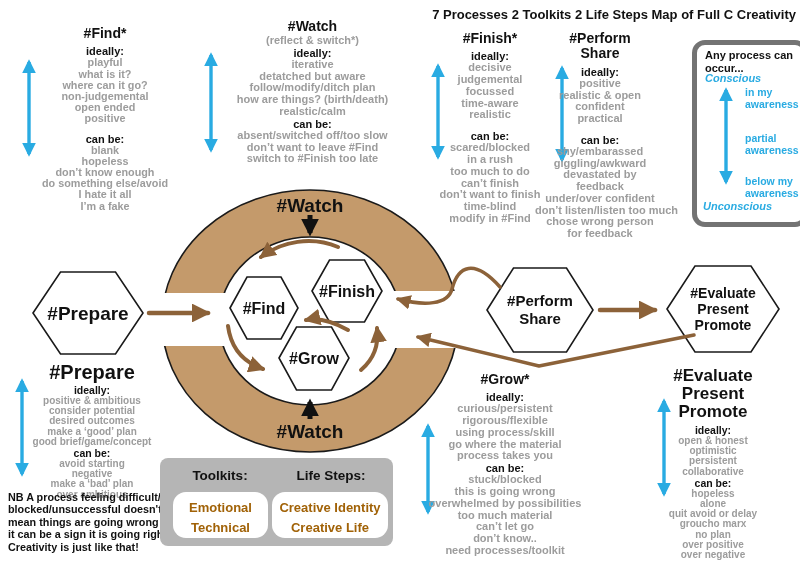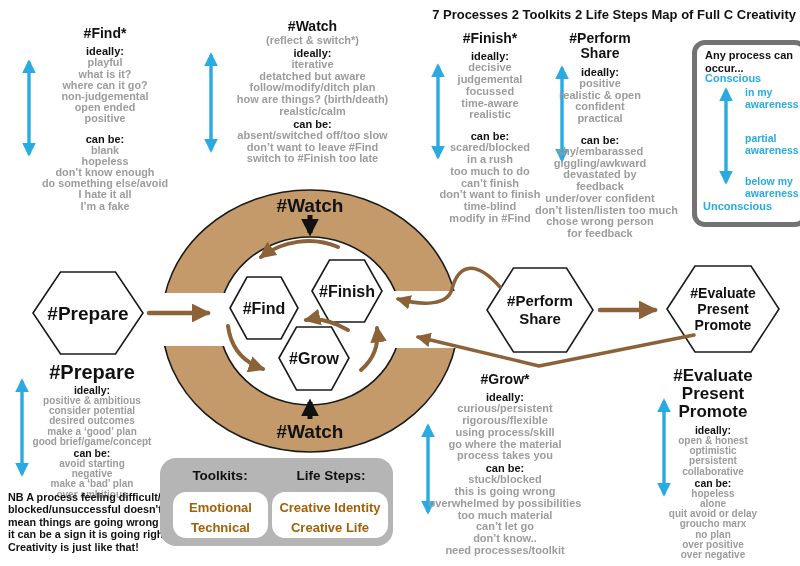--- a/index.html
+++ b/index.html
@@ -25,35 +25,35 @@
   .items-m { font-size:10.8px; line-height:1.03; }
   .items-l { font-size:11px;   line-height:1.07; }
   .sub { font-size:11px; font-weight:bold; color:#9C9C9C; white-space:pre; line-height:1.05; }
   .nb {
     position:absolute; left:8px; top:491px; width:190px; text-align:left;
     font-size:10.8px; font-weight:bold; line-height:1.15; color:#111; white-space:pre;
   }
   .copyright { position:absolute; left:8px; top:580px; font-size:11px; font-weight:bold; }
   .panel {
     position:absolute; left:160px; top:458px; width:233px; height:88px;
-    background:#B5B5B5; border-radius:16px;
+    background:#B5B5B5; border-radius:8px;
   }
   .panel-label { position:absolute; top:10px; font-size:13.5px; font-weight:bold; text-align:center; }
   .pill {
     position:absolute; top:34px; height:46px; background:#fff; border-radius:13px;
     text-align:center; font-size:13px; font-weight:bold; color:#a16207;
     line-height:1.55; white-space:pre; padding-top:6px; box-sizing:border-box;
   }
   .awbox {
     position:absolute; left:692px; top:40px; width:106px; height:177px;
     border:5px solid #737373; border-radius:13px; background:transparent;
   }
   .aw-title { position:absolute; left:8px; top:4px; width:94px; font-size:11px; font-weight:bold; line-height:1.18; text-align:left; }
   .aw-blue { position:absolute; color:#29ABE2; font-weight:bold; }
-  .aw-main { font-size:11px; }
+  .aw-main { font-size:11px;font-style:italic; }
   .aw-small { font-size:10.5px; line-height:1.1; white-space:pre; }
   svg text { font-family:"Liberation Sans", sans-serif; font-weight:bold; fill:#111; text-anchor:middle; }
 </style>
 </head>
 <body>
 
 <div class="canvas">
 
   <svg class="gfx" width="800" height="566" viewBox="0 0 800 566">
     <defs>

